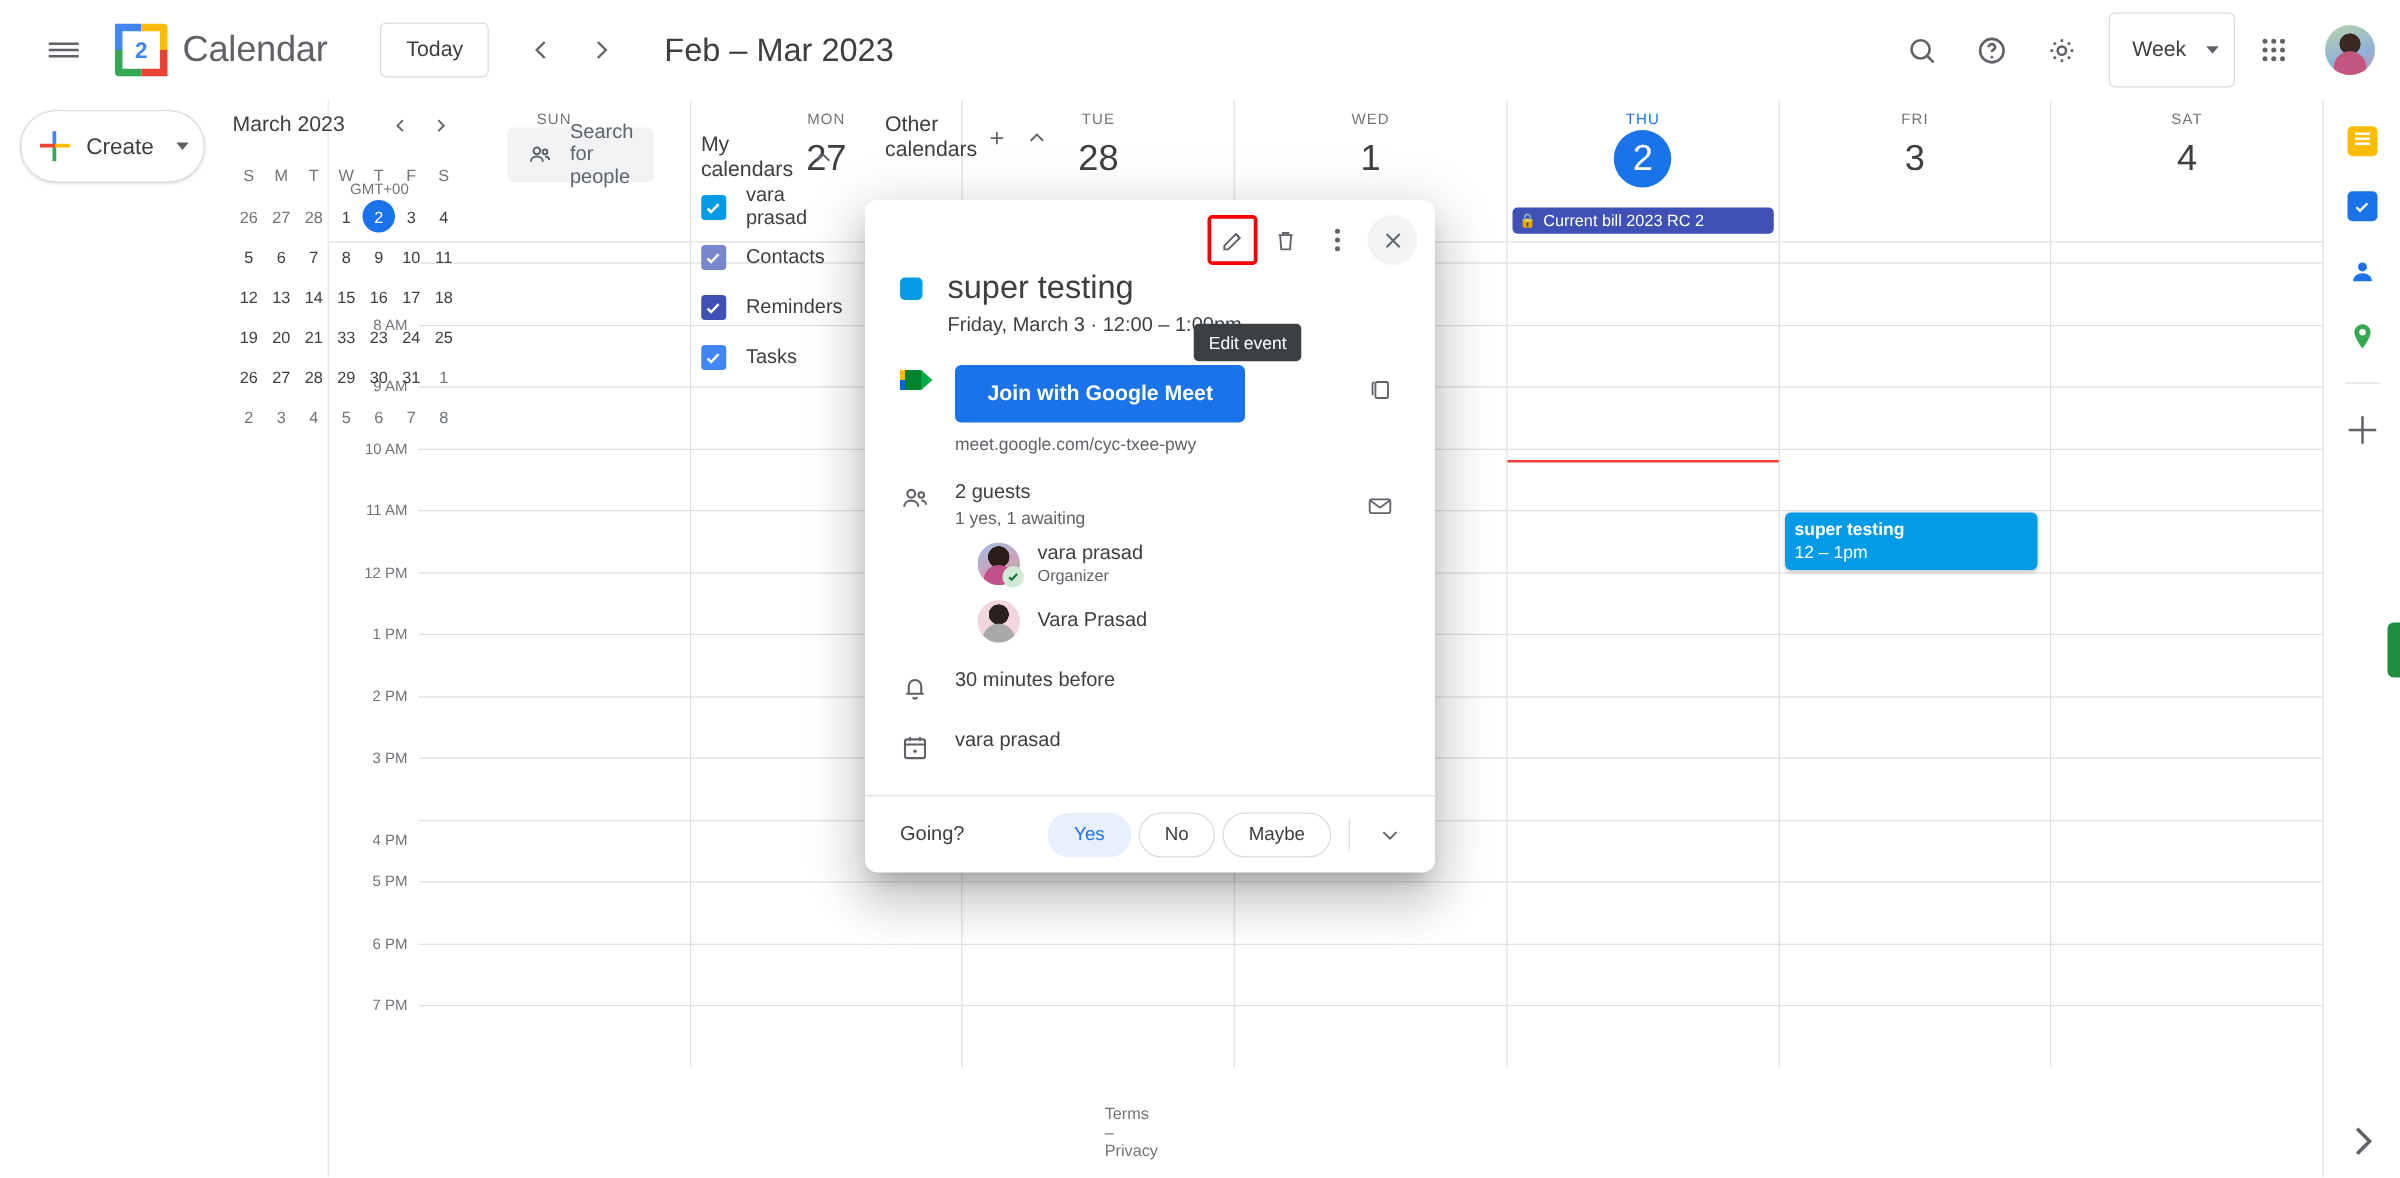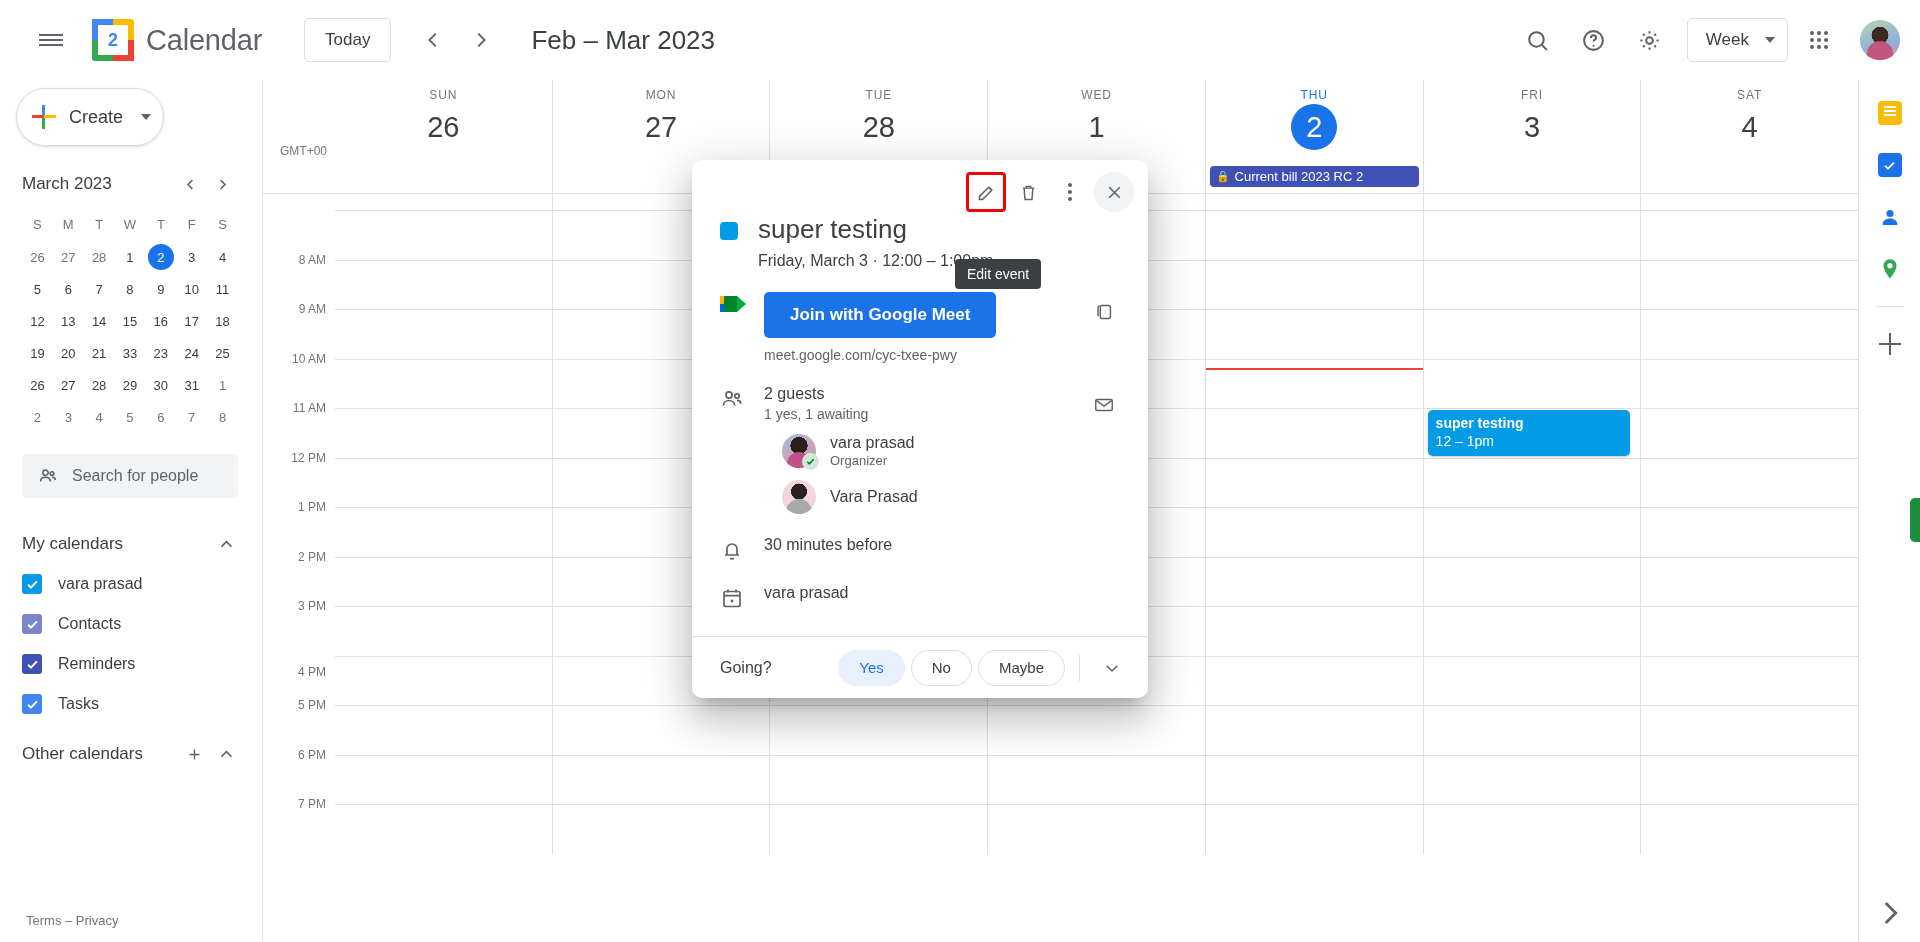--- a/index.html
+++ b/index.html
@@ -46,21 +46,21 @@
   .navarrows { display:flex; align-items:center; margin-left: 18px; }
   .navbtn { width:48px; height:48px; border-radius:50%; display:flex; align-items:center; justify-content:center; cursor:pointer; color:#5f6368; }
   .navbtn svg { width:22px; height:22px; }
 
   .range-title { font-size:26px; color:#3c4043; margin-left: 26px; white-space:nowrap; }
 
   .topbar-right { margin-left:auto; display:flex; align-items:center; gap: 6px; }
   .icon-btn { width:50px; height:50px; border-radius:50%; display:flex; align-items:center; justify-content:center; cursor:pointer; color:#5f6368; }
   .icon-btn svg { width:25px; height:25px; }
   .view-select {
-    height:44px; padding:0 12px 0 18px; margin-left:6px;
+    height:60px; padding:0 12px 0 18px; margin-left:6px;
     border:1px solid #dadce0; border-radius:5px; background:#fff;
     display:flex; align-items:center; gap:16px; cursor:pointer;
     font-size:17px; color:#3c4043;
   }
   .caret { width:0;height:0;border-left:5px solid transparent;border-right:5px solid transparent;border-top:6px solid #5f6368; }
   .apps-grid { display:grid; grid-template-columns:repeat(3,4px); grid-template-rows:repeat(3,4px); gap:3px; }
   .apps-grid i { background:#5f6368; border-radius:50%; width:4px;height:4px; display:block; }
   .avatar {
     width:40px;height:40px;border-radius:50%; margin-left:10px; cursor:pointer;
     background: radial-gradient(circle at 50% 38%, #3a2a22 0 26%, transparent 27%),
@@ -71,21 +71,21 @@
     content:""; position:absolute; left:50%; top:52%; transform:translateX(-50%);
     width:26px;height:22px;border-radius:13px 13px 0 0; background:#c2567f;
   }
 
   
   .body { flex:1; display:flex; min-height:0; position:relative; }
 
   
   .sidebar {
     width: 262px; flex:0 0 262px; padding: 0 8px 0 0;
-    display:flex; flex-direction:column; background:#fff;
+    display:flex; background:#fff;
     position:relative; z-index:30;
   }
   .create-btn {
     margin: 8px 0 18px 16px; height:58px; width:148px;
     border:1px solid #dadce0; border-radius:30px; background:#fff;
     box-shadow: 0 1px 3px rgba(60,64,67,.18);
     display:flex; align-items:center; gap:12px; padding: 0 14px 0 14px;
     cursor:pointer;
   }
   .plus { width:26px;height:26px;position:relative; flex:0 0 26px;}

